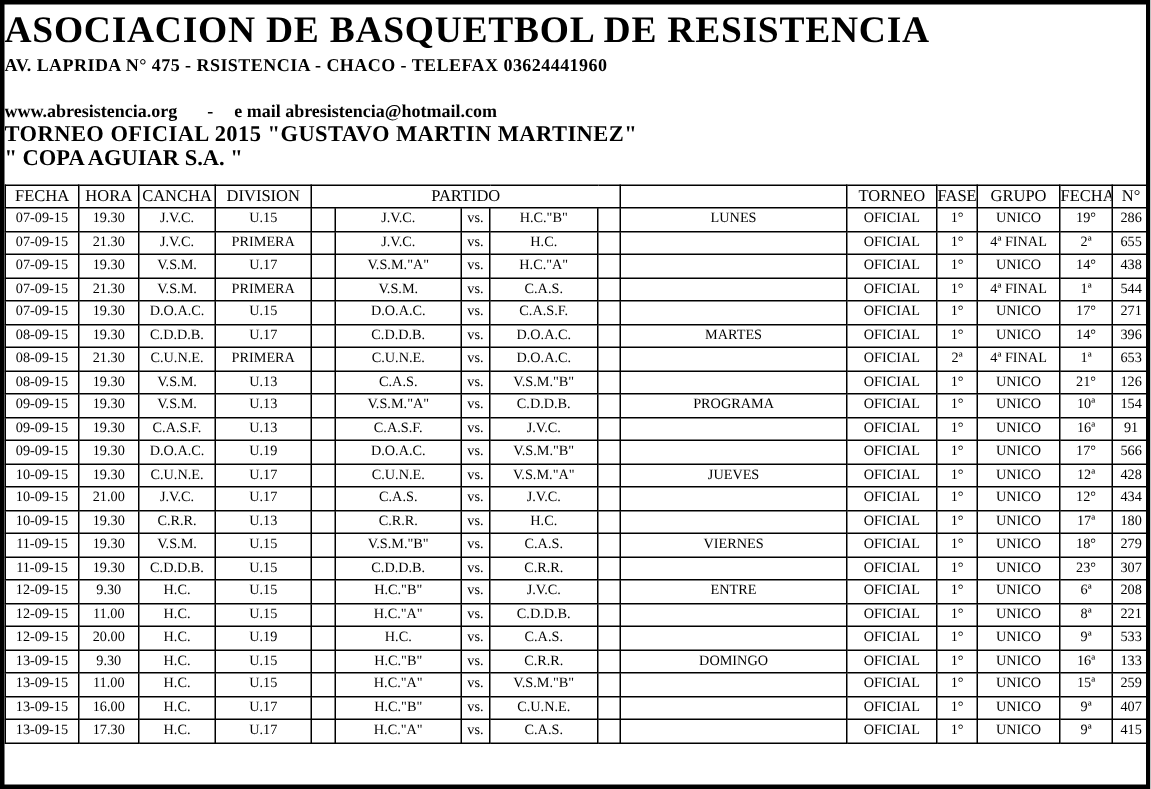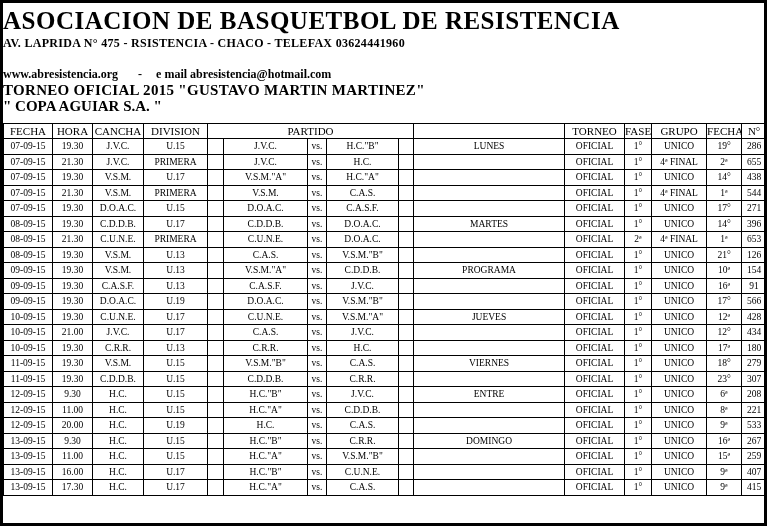--- a/index.html
+++ b/index.html
@@ -429,21 +429,21 @@
           <td></td>
           <td>H.C."B"</td>
           <td class="vs">vs.</td>
           <td>C.R.R.</td>
           <td></td>
           <td>DOMINGO</td>
           <td>OFICIAL</td>
           <td>1°</td>
           <td>UNICO</td>
           <td>16ª</td>
-          <td>267</td>
+          <td>133</td>
         </tr>
         <tr>
           <td>13-09-15</td>
           <td>11.00</td>
           <td>H.C.</td>
           <td>U.15</td>
           <td></td>
           <td>H.C."A"</td>
           <td class="vs">vs.</td>
           <td>V.S.M."B"</td>

